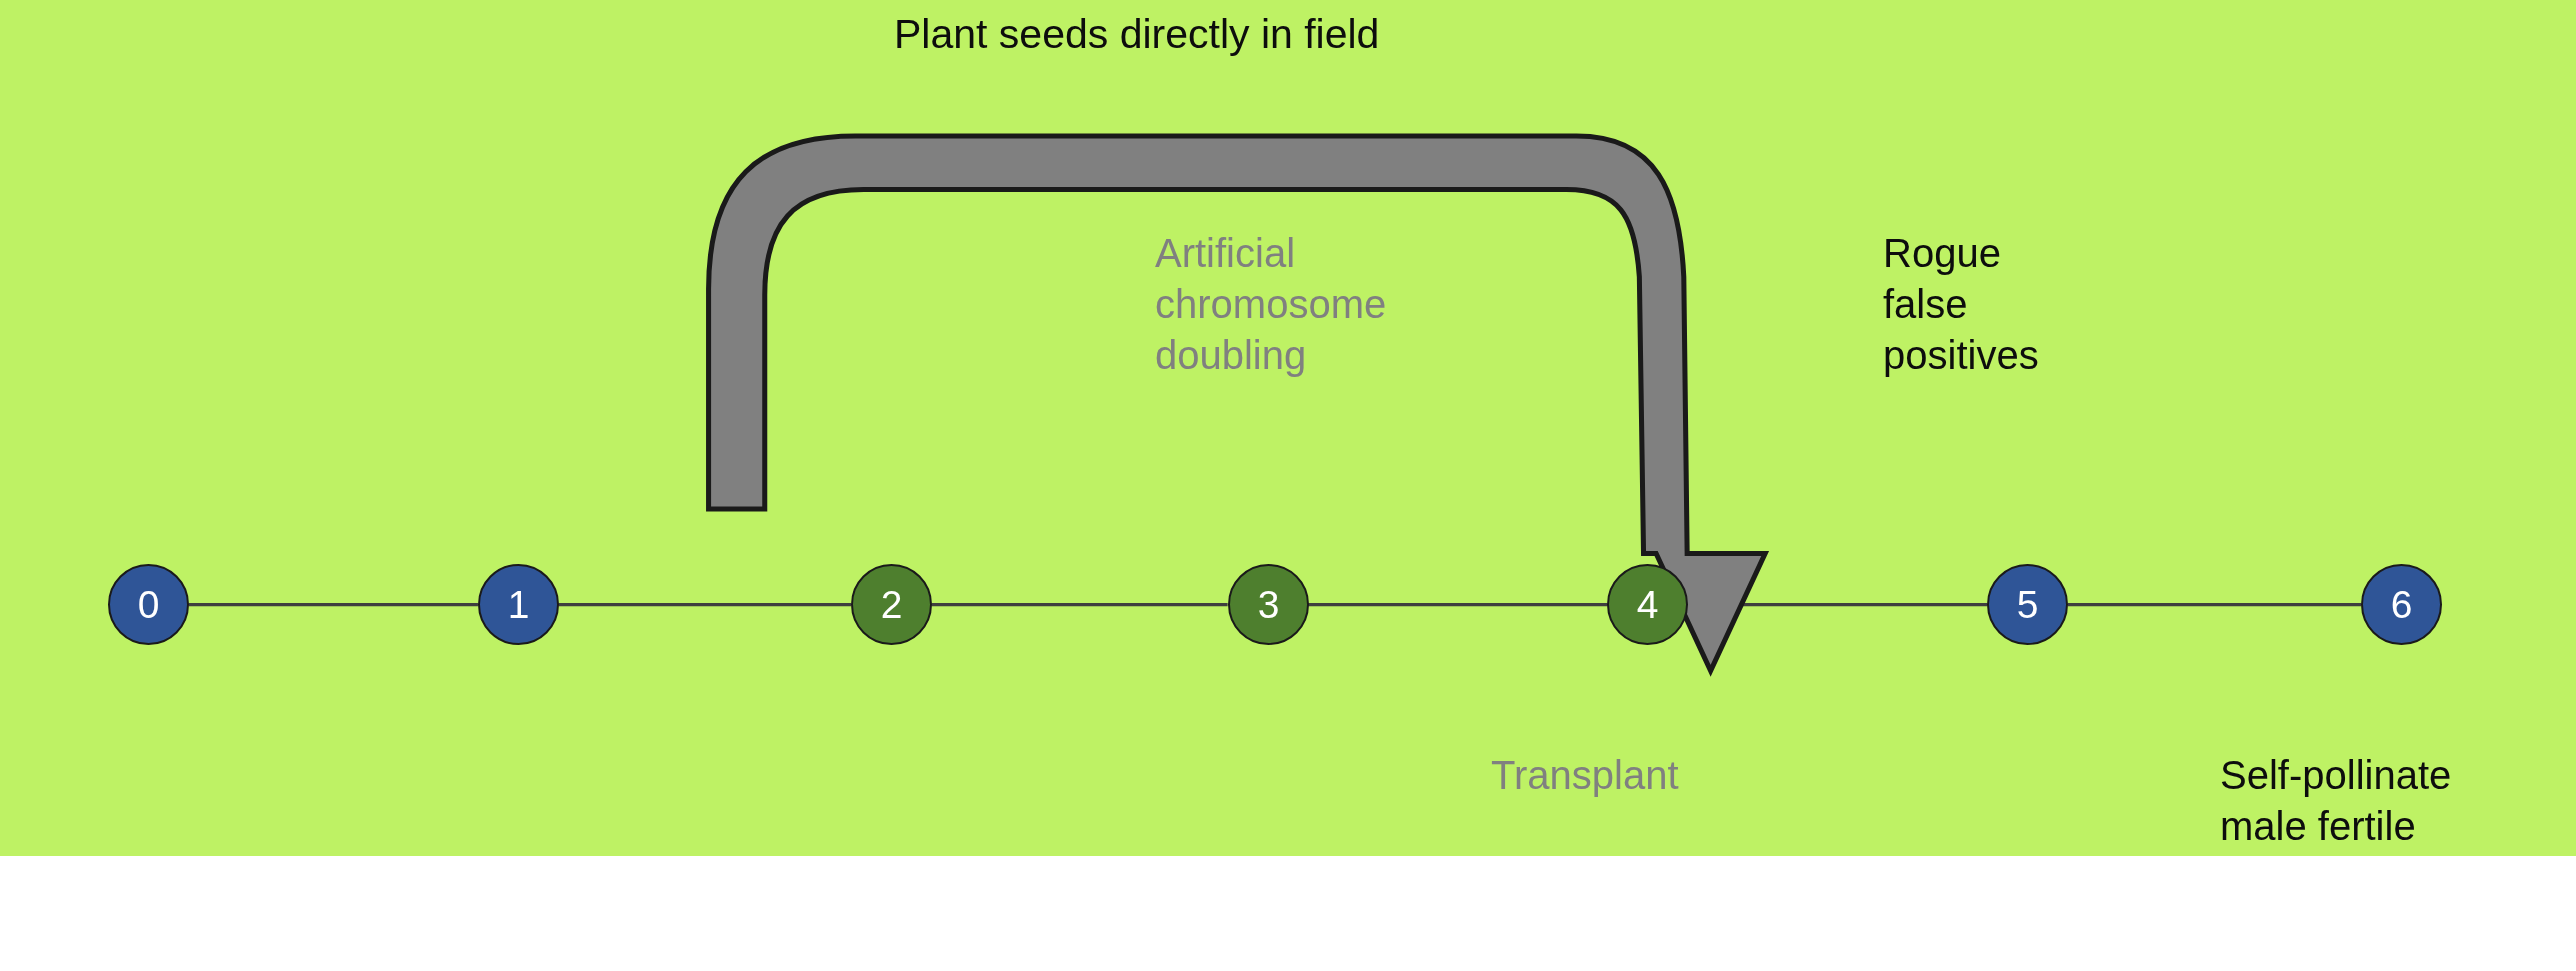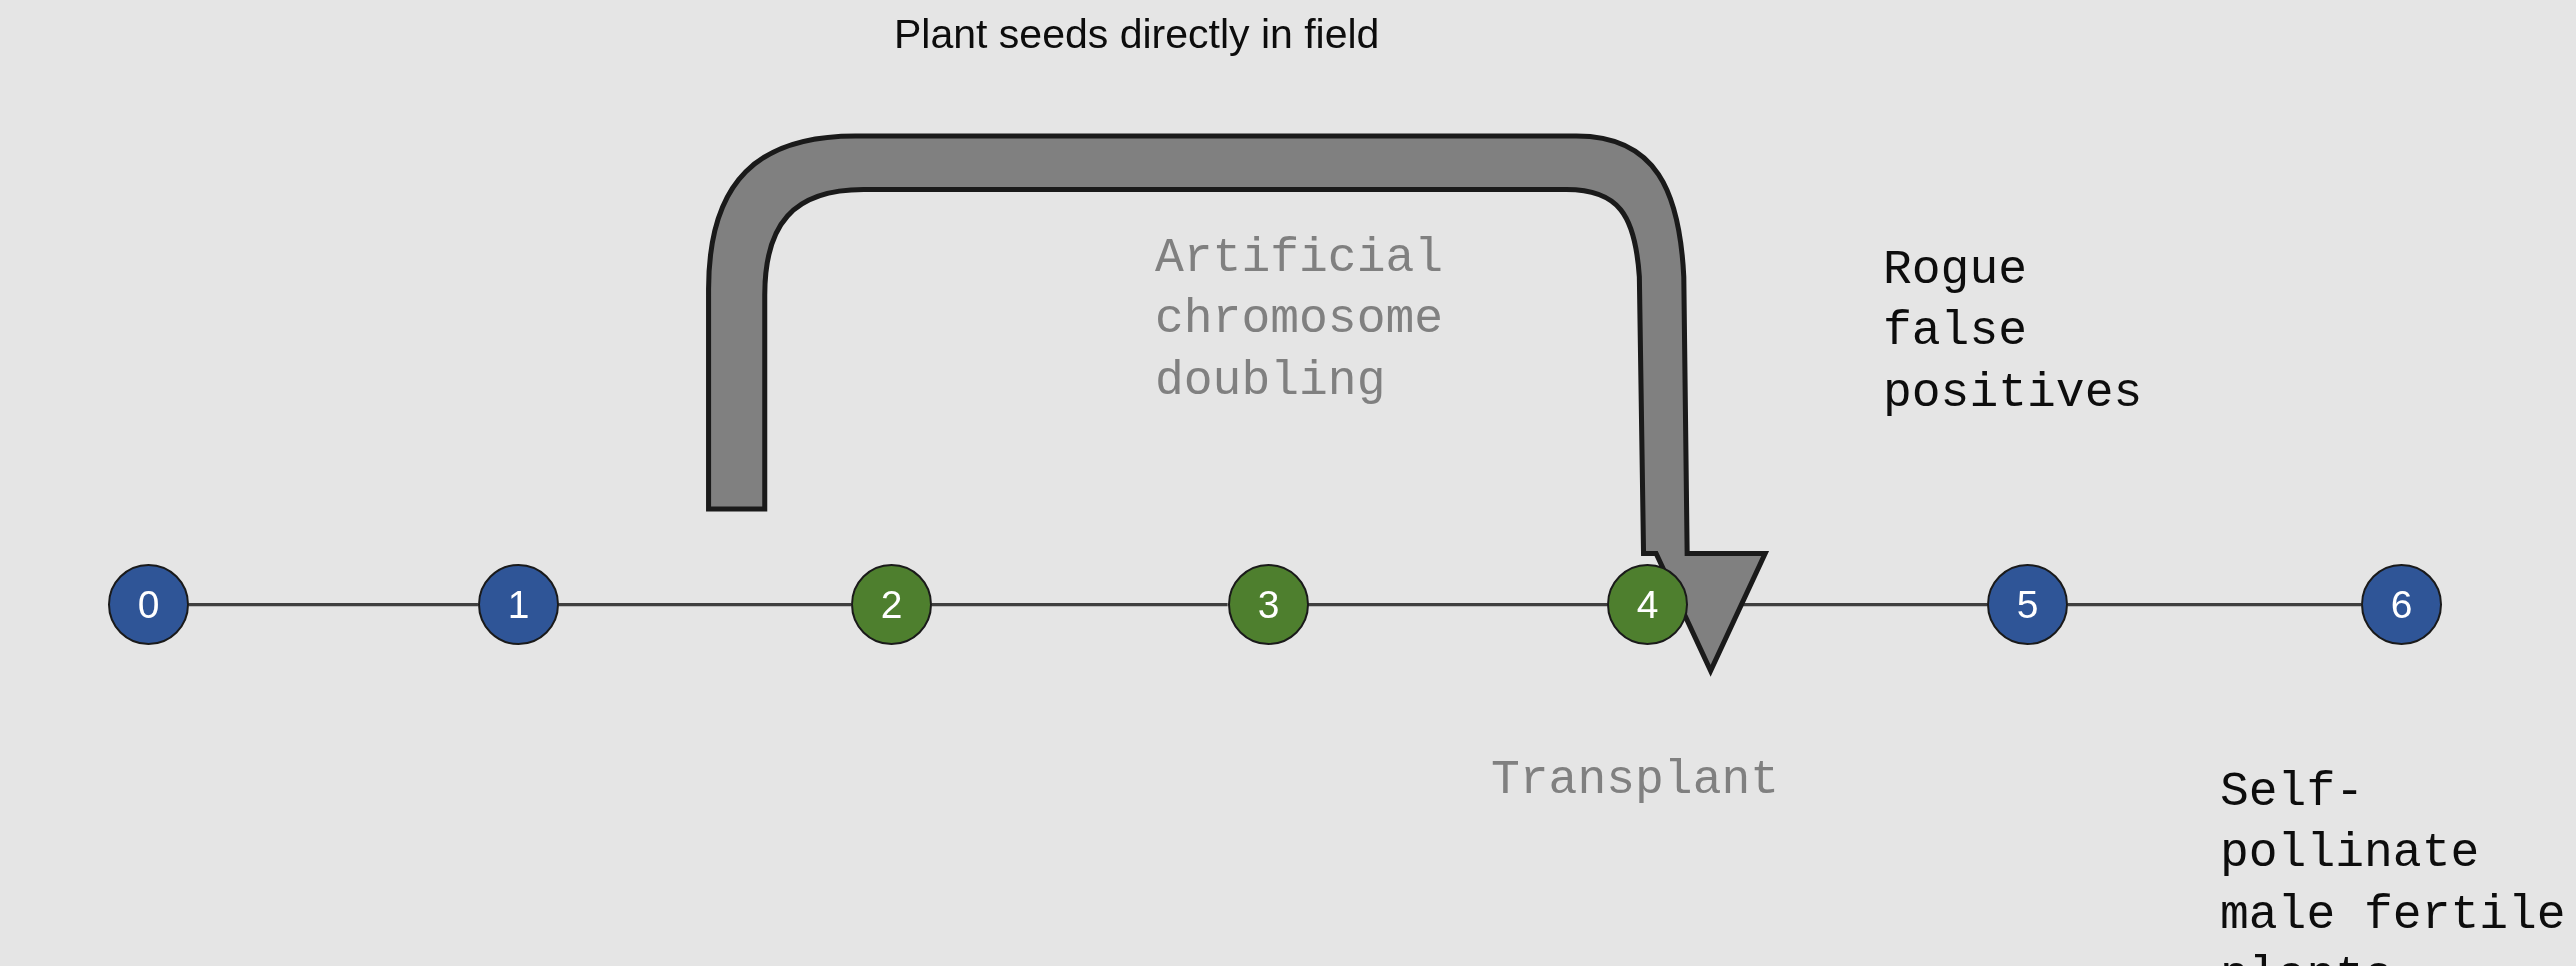--- a/index.html
+++ b/index.html
@@ -6,22 +6,22 @@
     margin: 0;
     padding: 0;
     background: #ffffff;
   }
   body {
     font-family: "Liberation Sans", sans-serif;
   }
   #stage {
     position: relative;
     width: 2576px;
-    height: 966px;
-    background: #e5e5e5;
+    height: 856px;
+    background: #bef264;
     overflow: hidden;
   }
   #svg-layer {
     position: absolute;
     left: 0;
     top: 0;
     width: 2576px;
     height: 972px;
   }
   .node {
@@ -34,26 +34,26 @@
     display: flex;
     align-items: center;
     justify-content: center;
     color: #ffffff;
     font-size: 39px;
     line-height: 1;
     font-family: "Liberation Sans", sans-serif;
   }
   .lbl {
     position: absolute;
-    font-family: Liberation Mono, monospace;
-    font-size: 48px;
+    font-family: Liberation Sans, sans-serif;
+    font-size: 40px;
     line-height: 1.28;
     white-space: pre-line;
   }
-  .lbl-dark { color: #0d0d0d; margin-top: 12px; }
+  .lbl-dark { color: #0d0d0d; }
   .lbl-gray { color: #808080; }
   .title {
     position: absolute;
     font-family: "Liberation Sans", sans-serif;
     font-size: 41px;
     line-height: 1.2;
     color: #0d0d0d;
     white-space: nowrap;
   }
 </style>

